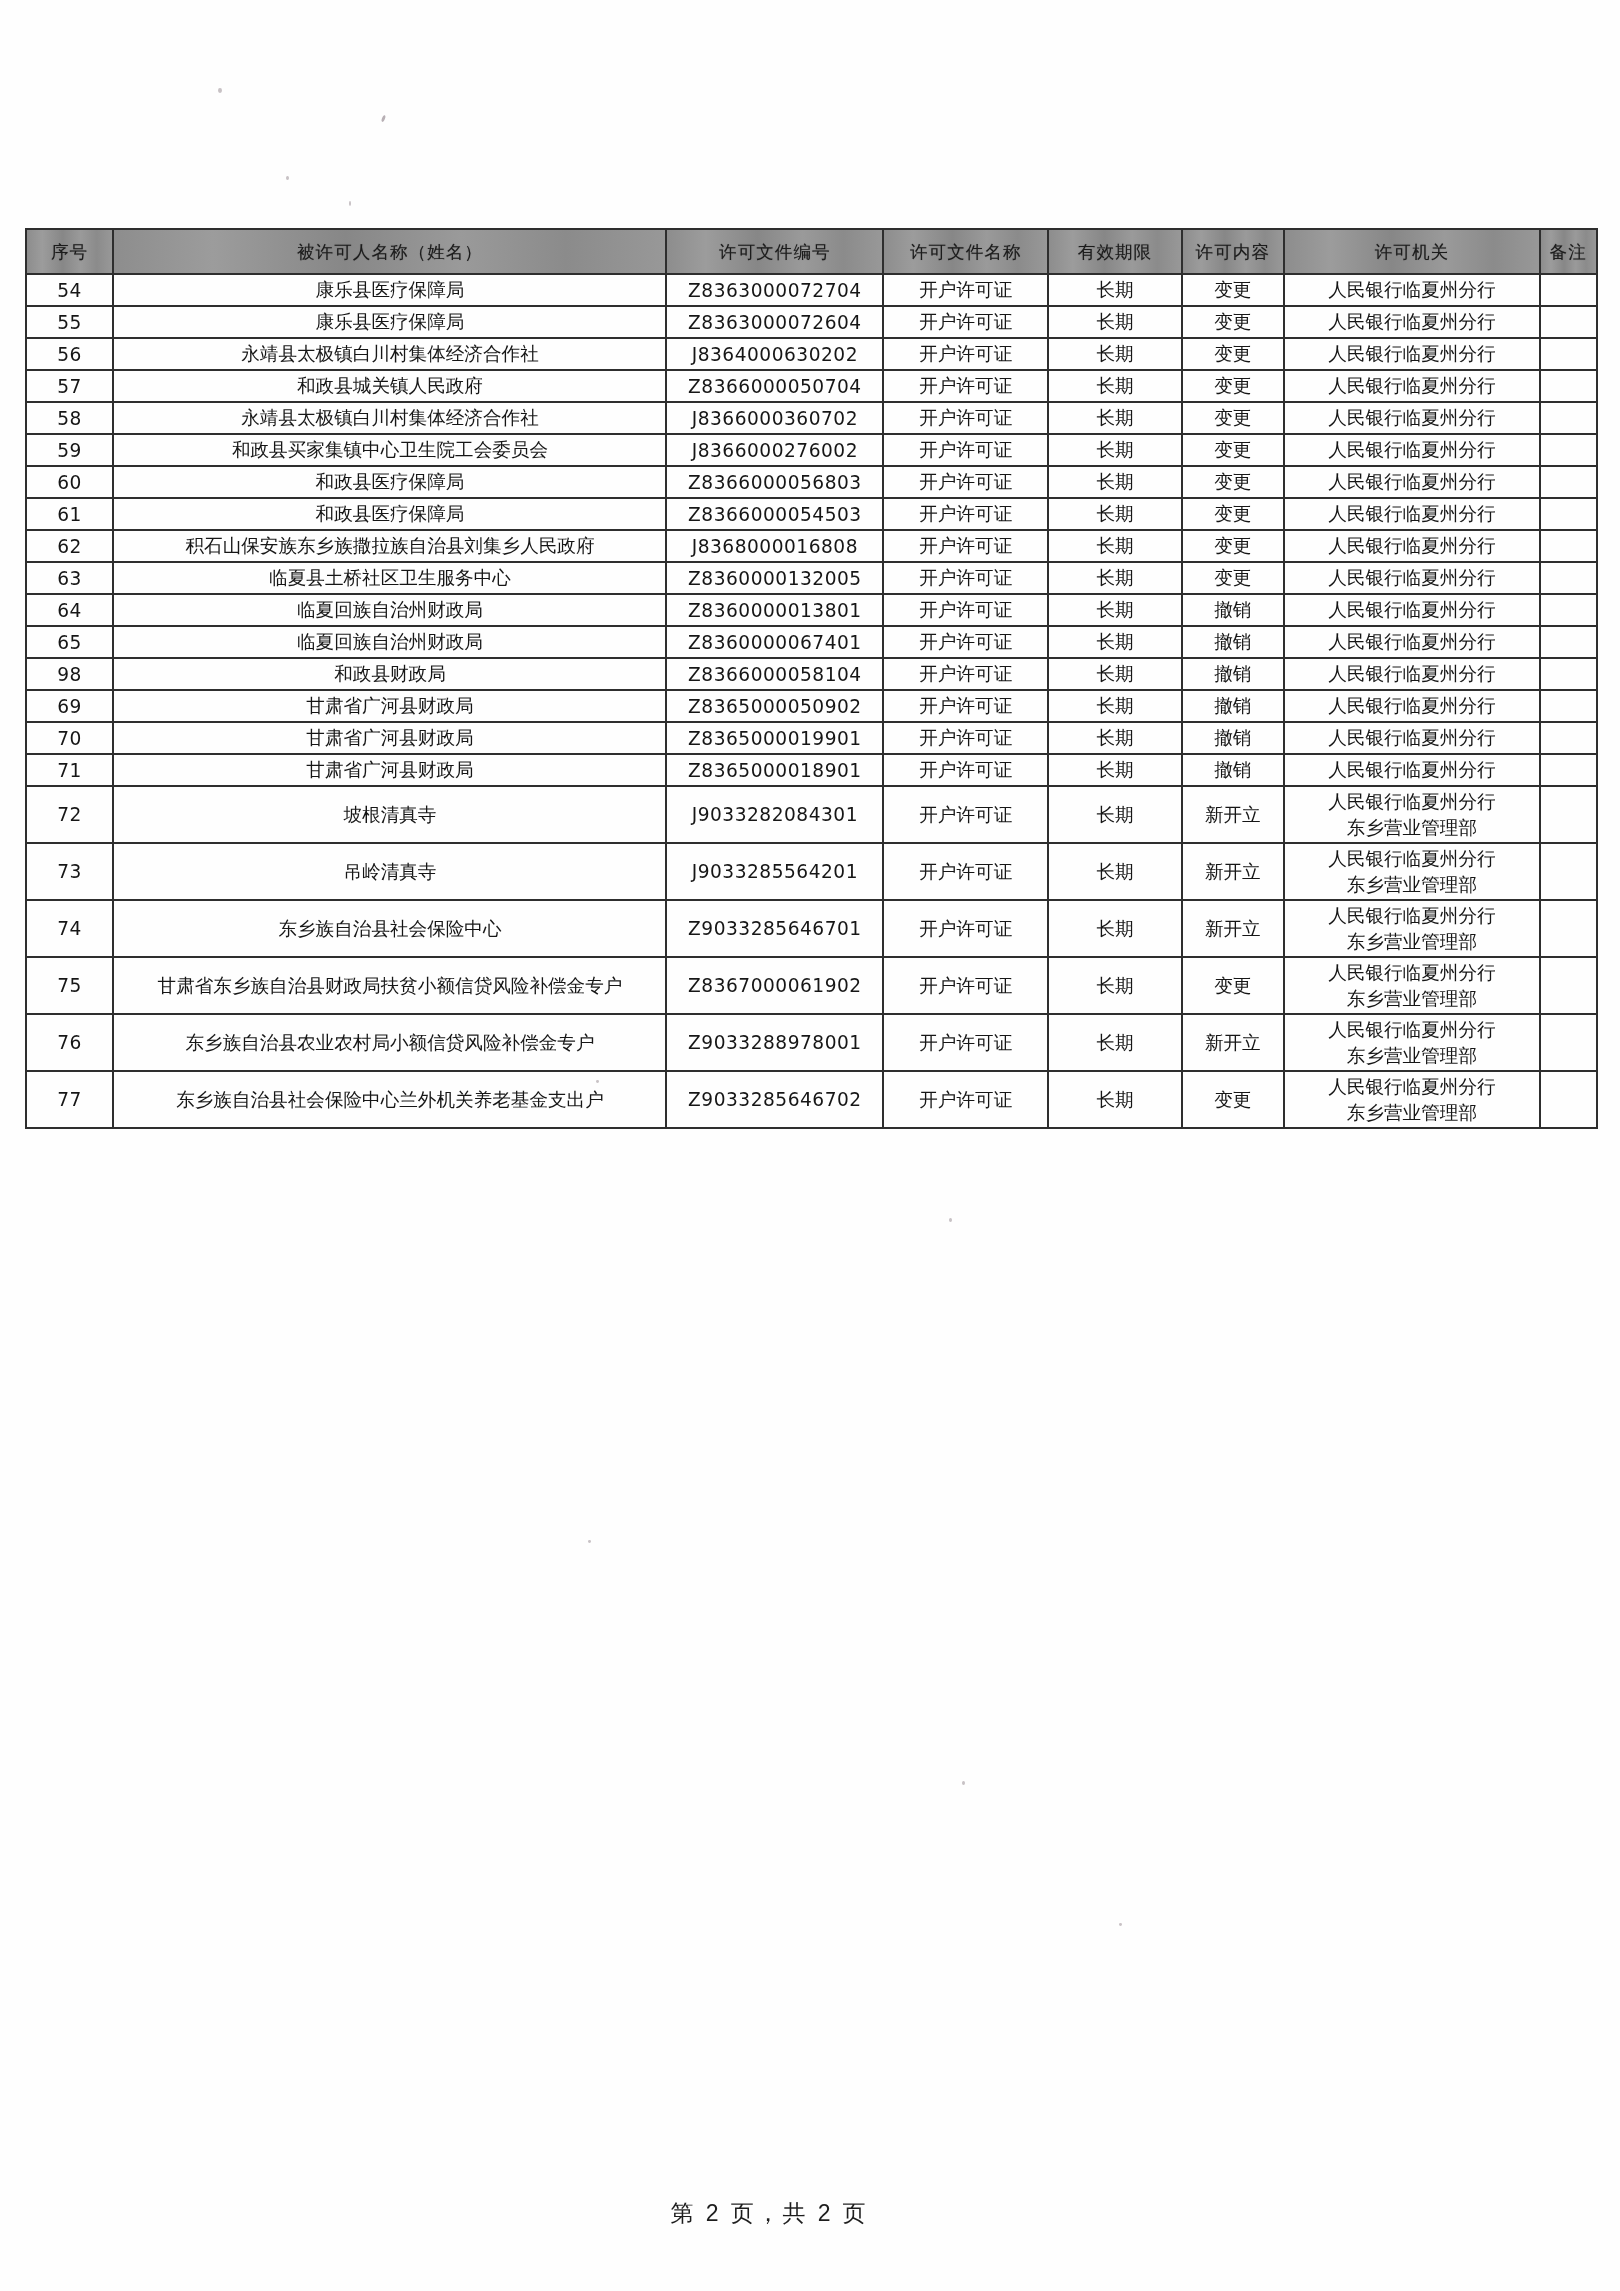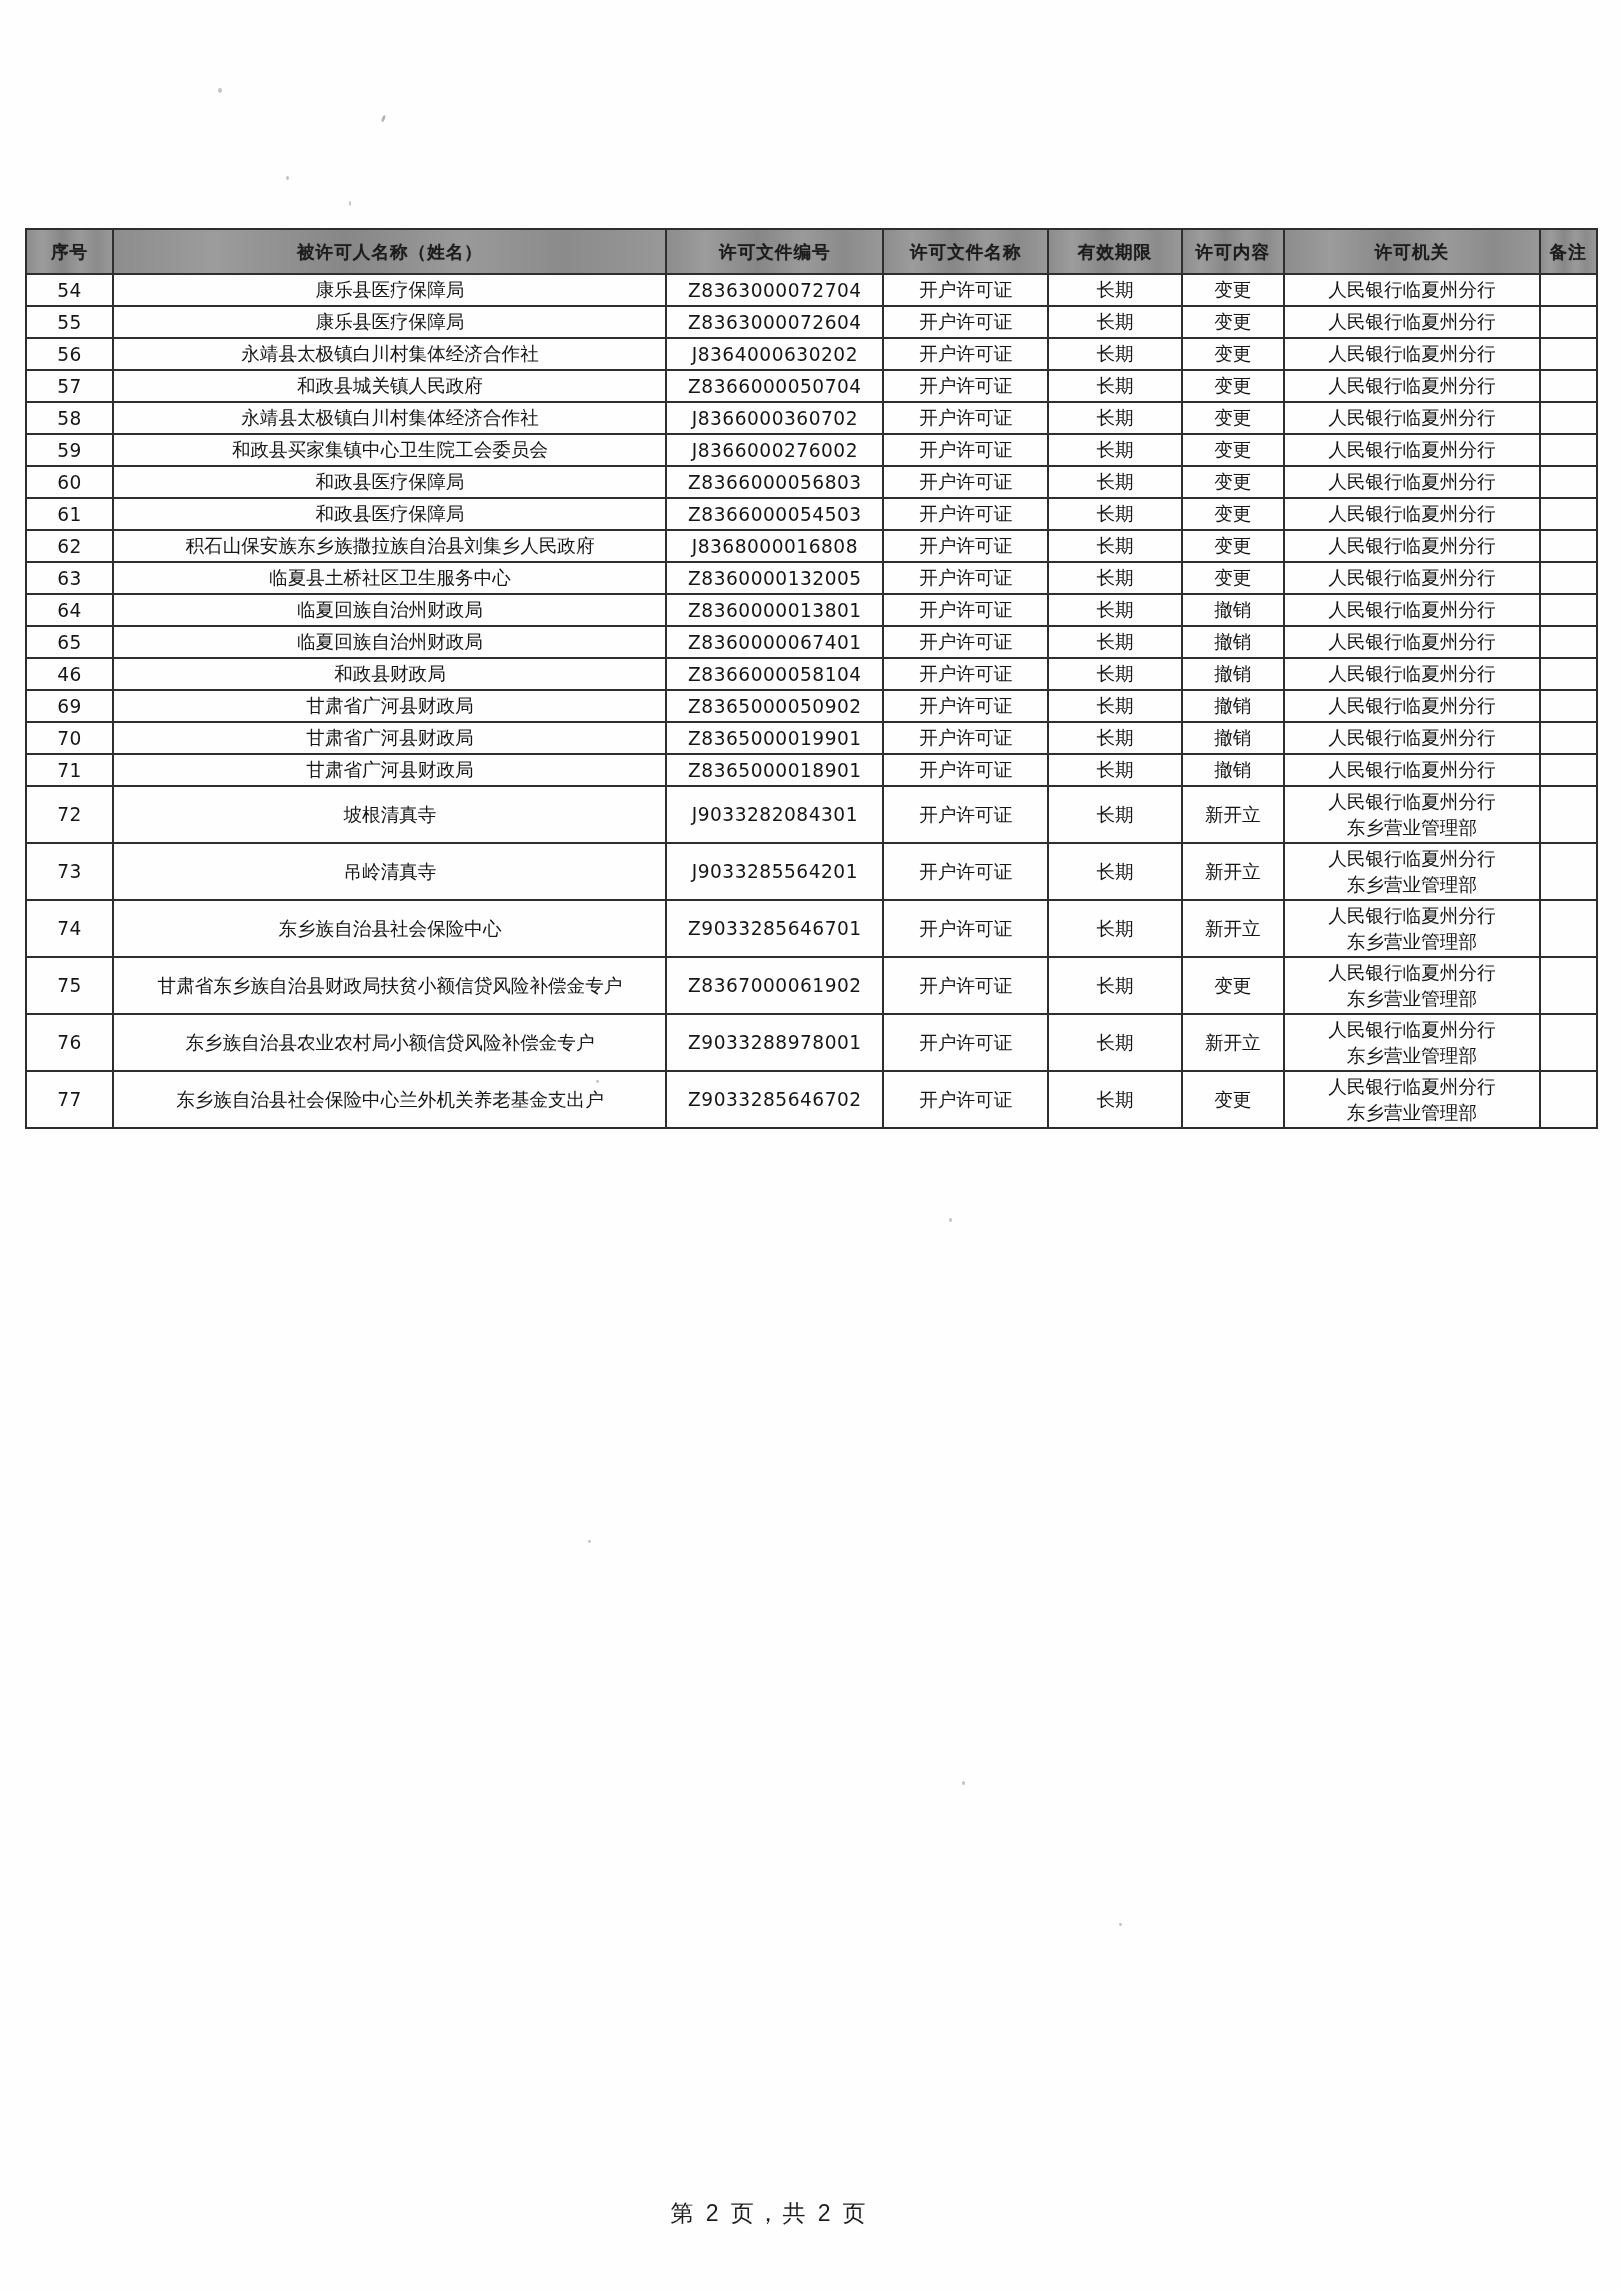--- a/index.html
+++ b/index.html
@@ -46,21 +46,21 @@
     text-align: center;
     vertical-align: middle;
     padding: 2px 3.9px;
     overflow: hidden;
     white-space: nowrap;
   }
   table.permit thead th {
     height: 39px;
     background: linear-gradient(90deg, #8d8d8d 0%, #9c9c9c 18%, #878787 42%, #9a9a9a 63%, #8b8b8b 82%, #989898 100%);
     color: #1c1c1c;
-    font-weight: 700;
+    font-weight: 400;
     font-size: 17.6px;
     letter-spacing: 1px;
     text-shadow: 0 0 1px rgba(0,0,0,.35);
   }
   table.permit tbody tr { height: 32px; }
   table.permit tbody tr.tall { height: 57px; }
   td.num { font-family: "DejaVu Sans", sans-serif; letter-spacing: 0.5px; margin-left: 33px; }
   td.auth div { line-height: 25.5px; }
   .col-no     { width: 5.6%;  }
   .col-name   { width: 35.2%; }
@@ -235,21 +235,21 @@
           <td class="num">65</td>
           <td>临夏回族自治州财政局</td>
           <td class="num">Z8360000067401</td>
           <td>开户许可证</td>
           <td>长期</td>
           <td>撤销</td>
           <td class="auth">人民银行临夏州分行</td>
           <td></td>
         </tr>
         <tr>
-          <td class="num">46</td>
+          <td class="num">98</td>
           <td>和政县财政局</td>
           <td class="num">Z8366000058104</td>
           <td>开户许可证</td>
           <td>长期</td>
           <td>撤销</td>
           <td class="auth">人民银行临夏州分行</td>
           <td></td>
         </tr>
         <tr>
           <td class="num">69</td>

